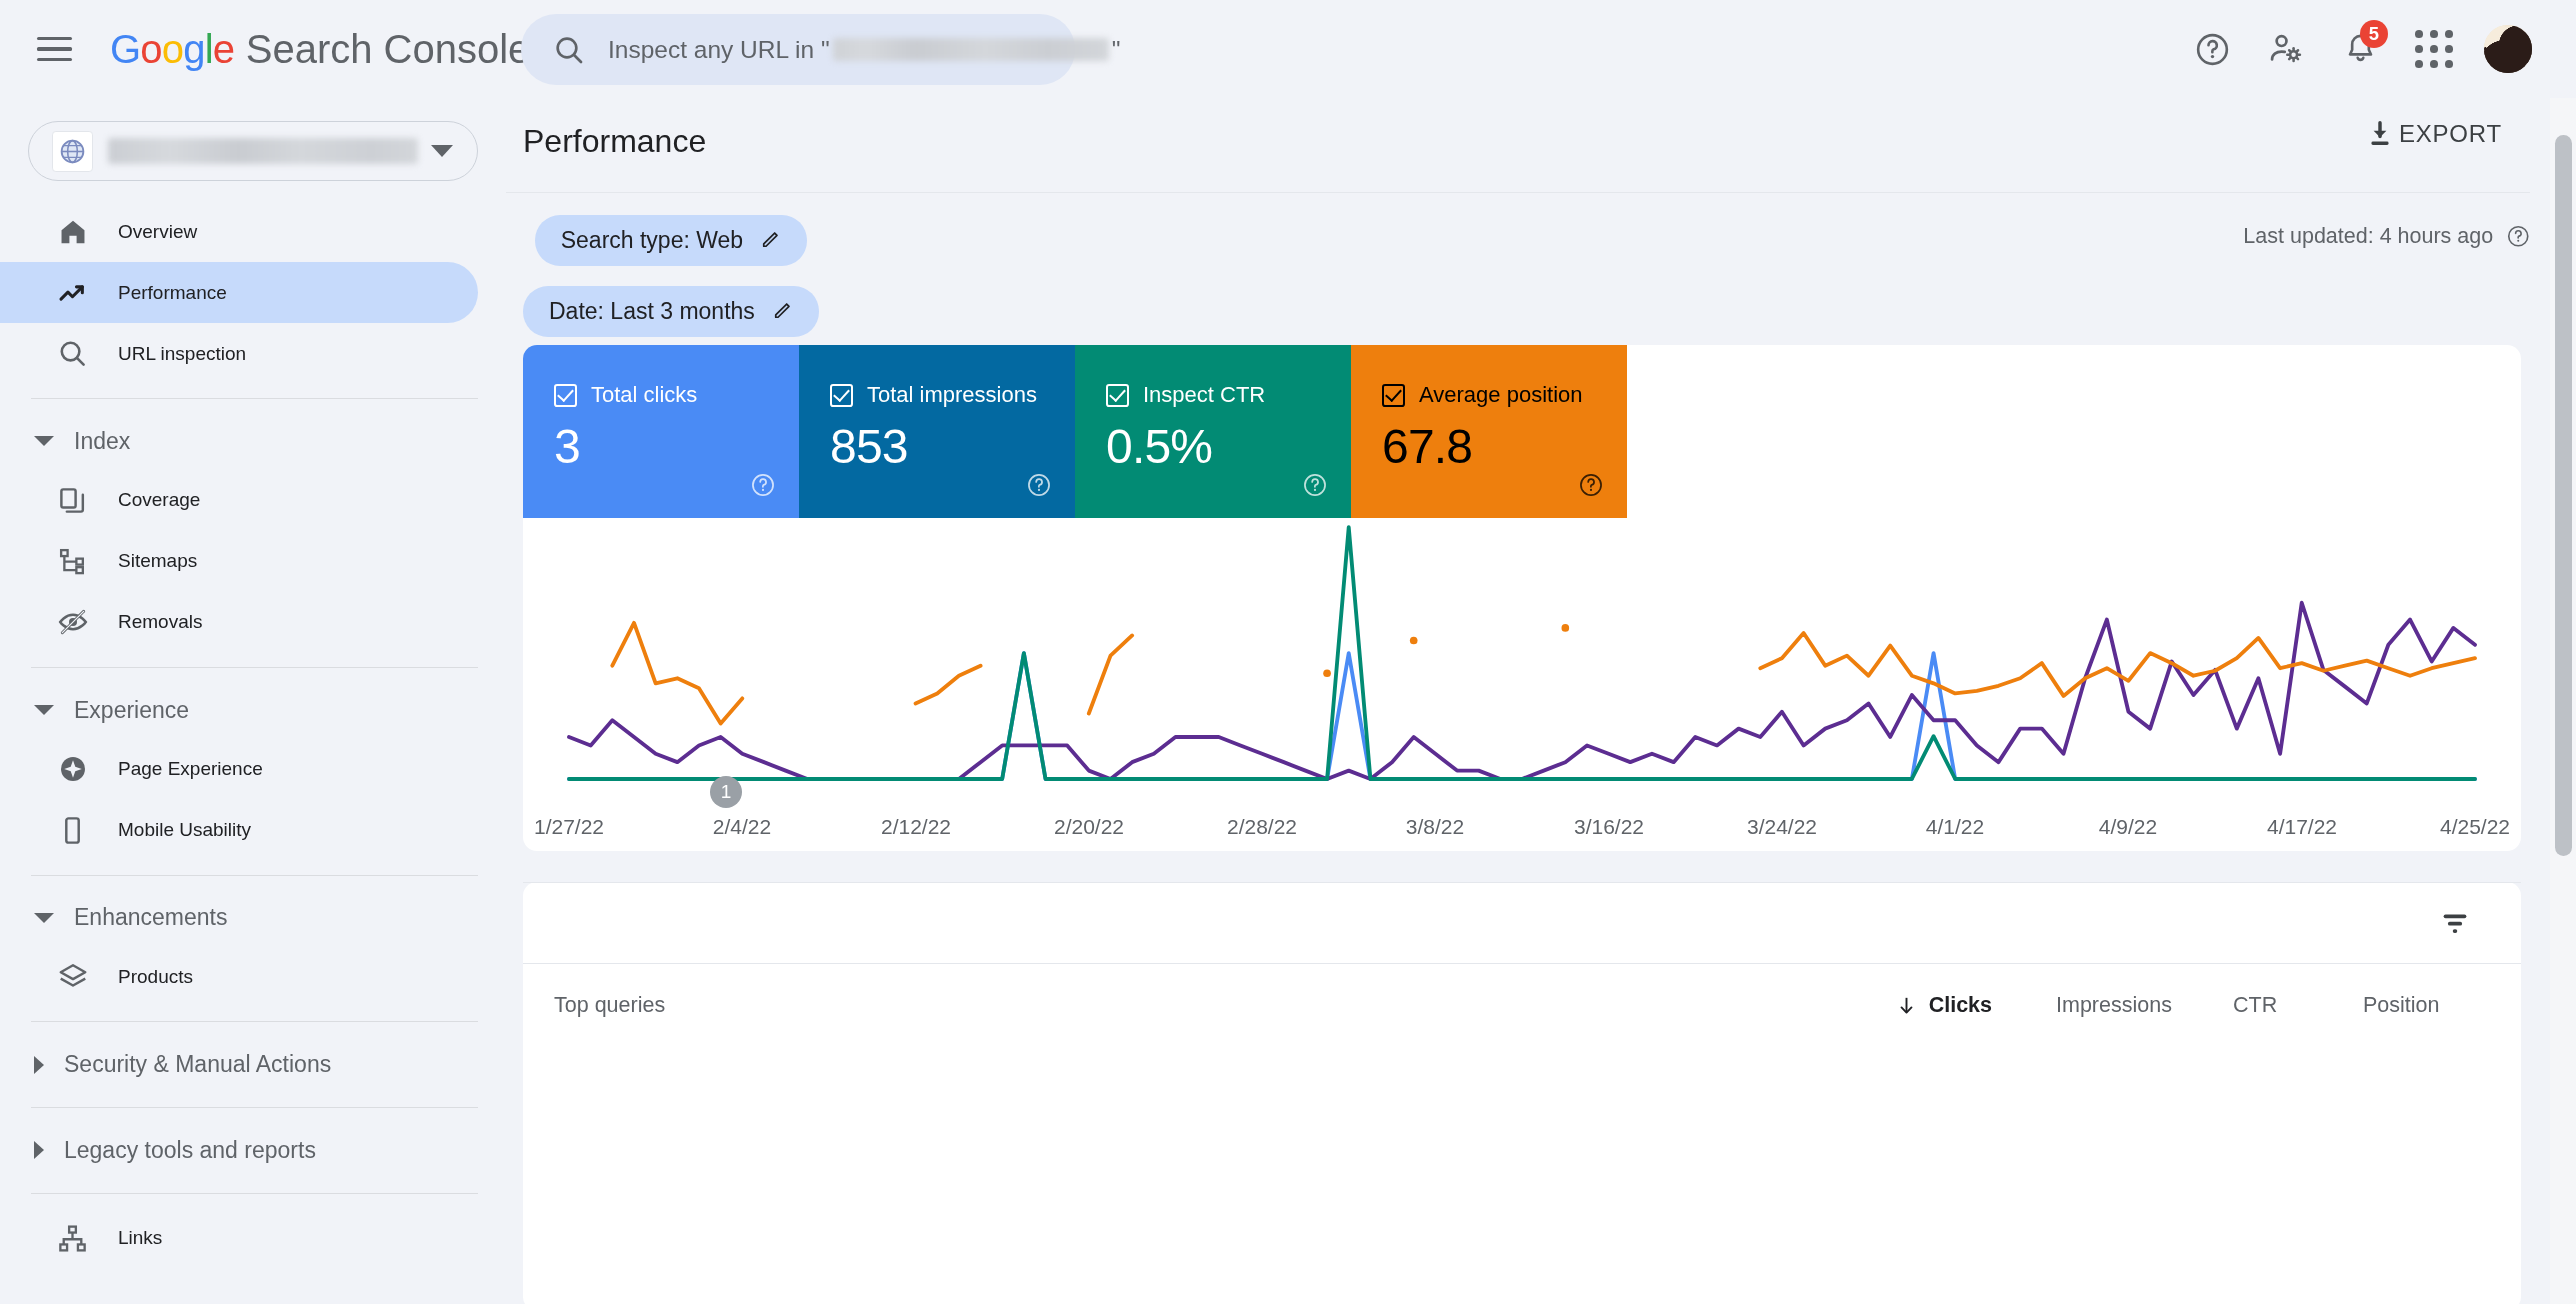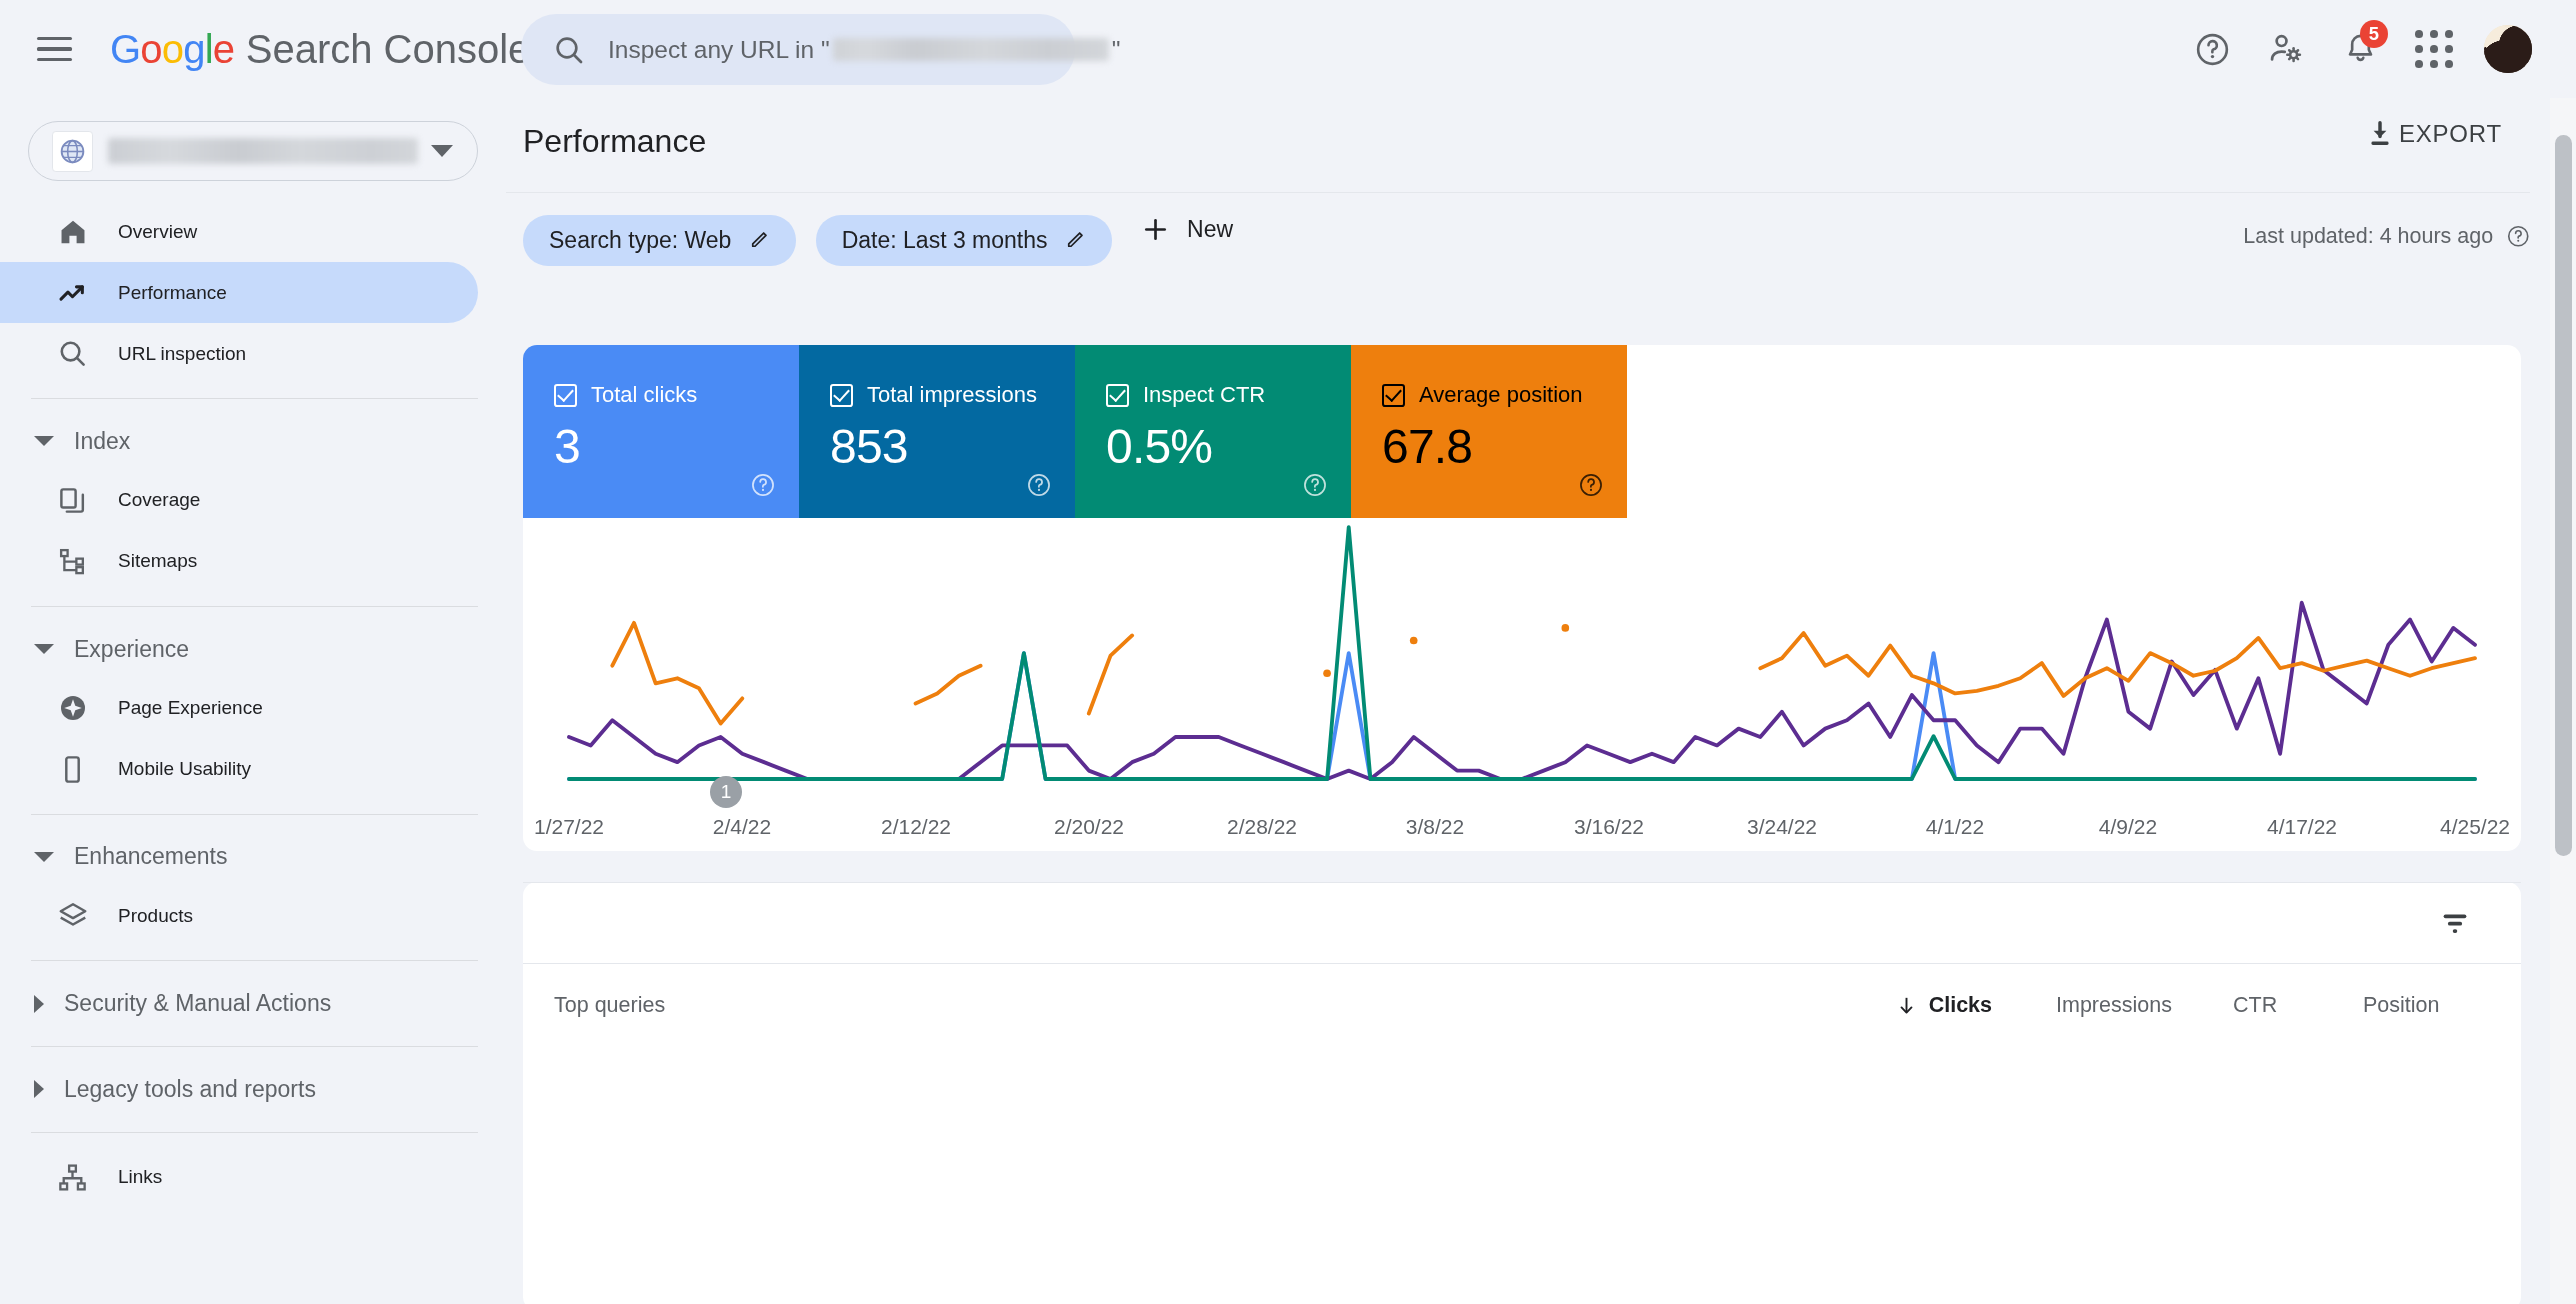--- a/index.html
+++ b/index.html
@@ -115,21 +115,21 @@
   .page-head { position: relative; height: 94px; }
   .page-title { position: absolute; left: 17px; top: 24.5px; font-size: 32px; color: #202124; }
   .export-btn {
     position: absolute; right: 74px; top: 20px; display: flex; align-items: center;
     gap: 3px; cursor: pointer;
   }
   .export-label { font-size: 24px; color: #3c4043; letter-spacing: 0.8px; }
   .headrule { position: absolute; left: 0; right: 46px; top: 94px; height: 0.8px; background: #e4e7ec; }
 
   .filterbar { position: relative; height: 98px; }
-  .chips { position: absolute; left: 17px; top: 23px; display: flex; align-items: flex-start; gap: 20px; }
+  .chips { position: absolute; left: 17px; top: 23px; display: flex; align-items: center; gap: 20px; flex-direction: column; }
   .chip {
     height: 51px; padding: 0 26px; border-radius: 25px; background: #c6dafb;
     display: flex; align-items: center; gap: 15.3px; font-size: 23px; color: #202124;
     cursor: pointer; white-space: nowrap;
   }
   .newbtn { display: flex; align-items: center; gap: 17px; margin-left: 9.2px;
     font-size: 23px; color: #202124; cursor: pointer; }
   .lastupd { position: absolute; right: 46px; top: 32px; display: flex;
     align-items: center; gap: 12.3px; font-size: 21.5px; color: #5f6368; white-space: nowrap; }
 
@@ -326,20 +326,31 @@
       <span class="ni">
         <svg width="31" height="31" viewBox="0 0 24 24">
             <rect x="3.2" y="3.2" width="5" height="4.6" fill="none" stroke="#5f6368" stroke-width="1.8"></rect>
             <rect x="15" y="9.8" width="5" height="4.6" fill="none" stroke="#5f6368" stroke-width="1.8"></rect>
             <rect x="15" y="16.4" width="5" height="4.6" fill="none" stroke="#5f6368" stroke-width="1.8"></rect>
             <path d="M5.7 7.8v10.9h9.3M5.7 12.1h9.3" fill="none" stroke="#5f6368" stroke-width="1.8"></path>
           </svg>
       </span>
       <span class="nl">Sitemaps</span>
     </div>
+    <div class="navitem">
+      <span class="ni">
+        <svg width="32" height="32" viewBox="0 0 24 24">
+            <path d="M2.4 12S6 6.6 12 6.6 21.6 12 21.6 12 18 17.4 12 17.4 2.4 12 2.4 12z" fill="none" stroke="#5f6368" stroke-width="1.9"></path>
+            <circle cx="12" cy="12" r="3" fill="#5f6368"></circle>
+            <line x1="4" y1="20" x2="20" y2="4" stroke="#5f6368" stroke-width="2.2" stroke-linecap="round"></line>
+            <line x1="4" y1="20" x2="20" y2="4" stroke="#f1f3f8" stroke-width="0.9" stroke-linecap="round"></line>
+          </svg>
+      </span>
+      <span class="nl">Removals</span>
+    </div>
 
     <div class="divider"></div>
 
     <div class="section">
       <span class="tri open"></span>
       <span>Experience</span>
     </div>
     <div class="navitem">
       <span class="ni">
         <svg width="32" height="32" viewBox="0 0 24 24">

